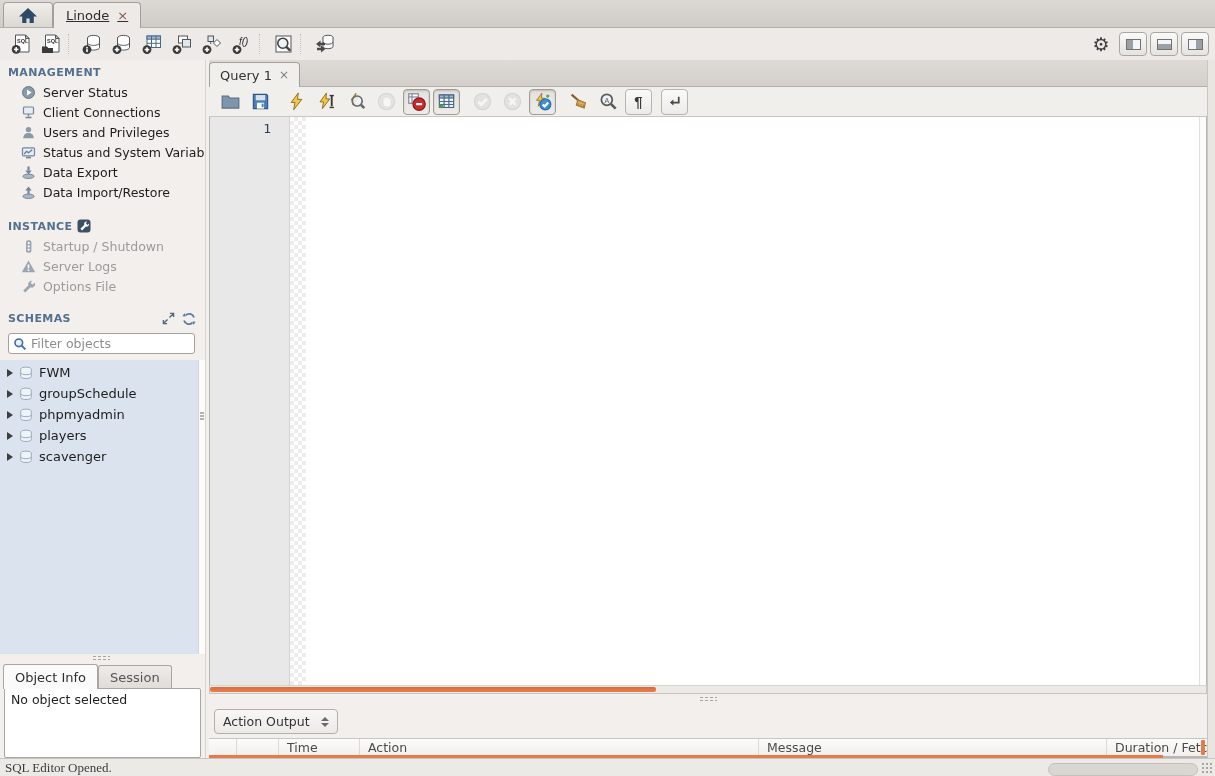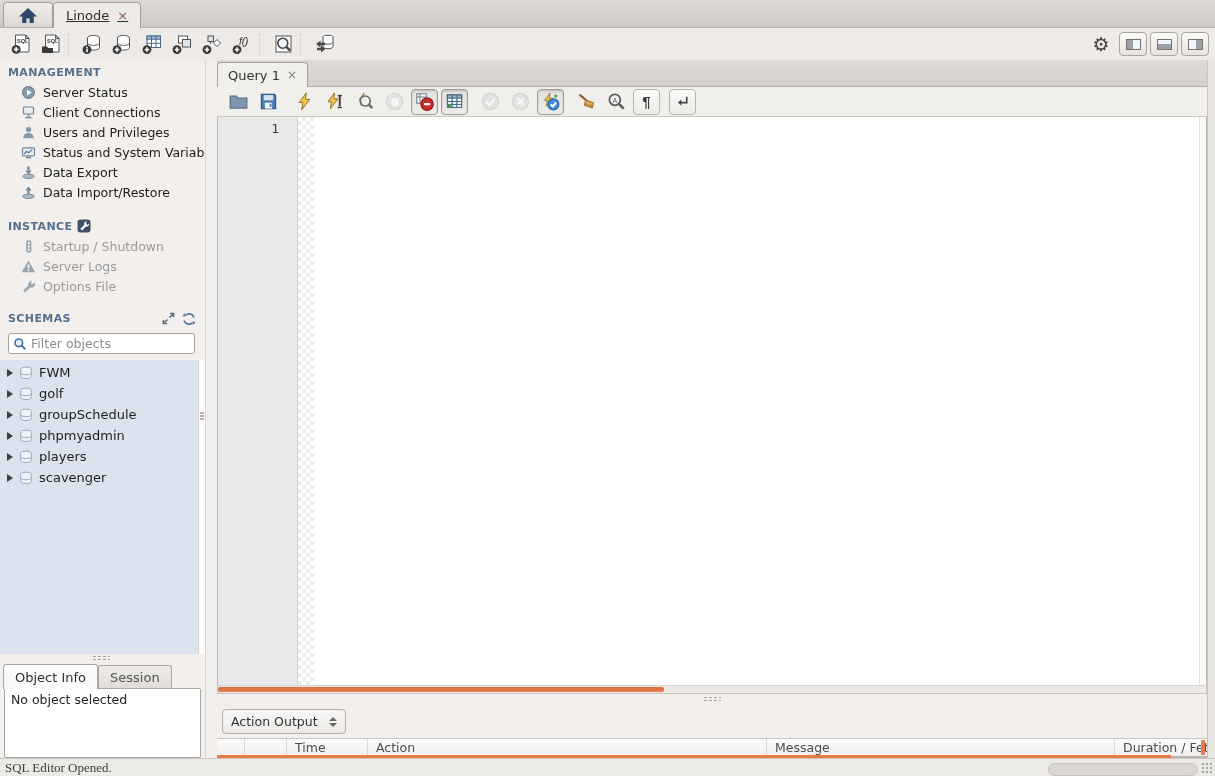--- a/index.html
+++ b/index.html
@@ -74,21 +74,21 @@
   .oi-tabs { display:flex; align-items:flex-end; height:26px; padding-left:3px; flex:none; }
   .oi-tab { height:23px; padding:8px 11px; display:flex; align-items:center; font-size:13px; color:#555;
         background:linear-gradient(#eeece9,#e0ddd8); border:1px solid #aaa59f; border-bottom:none;
         border-radius:3px 3px 0 0; cursor:pointer; }
   .oi-tab.active { background:#fbfafa; color:#2e2e2e; height:25px; margin-bottom:-1px; z-index:2; }
   .oi-panel { height:70px; margin:0 4px; background:#fff; border:1px solid #aaa59f; border-radius:2px;
         padding:3px 6px; font-size:12.5px; color:#222; flex:none; }
 
   
   .vsplit { width:4px; flex:none; background:#f2efec; border-left:1px solid #d8d4cf; }
-  .main { flex:1; display:flex; flex-direction:column; min-width:0;margin-left:8px; }
+  .main { flex:1; display:flex; flex-direction:column; min-width:0; }
   .right-margin { width:8px; flex:none; background:#e9e6e2; border-left:1px solid #c9c5c0; }
 
   .query-tabbar { height:27px; flex:none; background:linear-gradient(#dedbd7,#d3d0cb);
         border-bottom:1px solid #b3afaa; display:flex; align-items:flex-end; }
   .qtab { height:25px; margin-bottom:-1px; background:#f1efec; border:1px solid #a49f9a; border-bottom:none;
         border-radius:4px 4px 0 0; display:flex; align-items:center; gap:7px; padding:0 10px; font-size:13px; color:#333; }
   .qtab .close { color:#7d7d7d; font-size:12px; cursor:pointer; }
 
   .editor-toolbar { height:30px; flex:none; background:#f1efec; border-bottom:1px solid #c9c5c0;
         display:flex; align-items:center; padding-left:8px; }
@@ -397,29 +397,20 @@
       <div class="schema-tree">
         <div class="tree-rows">
           <div class="tree-row">
             <span class="tw"></span>
             <svg width="14" height="14" viewBox="0 0 14 14">
               <ellipse cx="7" cy="3" rx="5.3" ry="1.9" fill="#eef3f8" stroke="#9aadc0"></ellipse>
               <path d="M1.7 3 v7.6 c0 1.05 2.4 1.9 5.3 1.9 s5.3-.85 5.3-1.9 V3" fill="#eef3f8" stroke="#9aadc0"></path>
               <path d="M1.7 6.8 c0 1.05 2.4 1.9 5.3 1.9 s5.3-.85 5.3-1.9" fill="none" stroke="#9aadc0"></path>
             </svg>
             <span class="lbl">FWM</span>
-          </div>
-          <div class="tree-row">
-            <span class="tw"></span>
-            <svg width="14" height="14" viewBox="0 0 14 14">
-              <ellipse cx="7" cy="3" rx="5.3" ry="1.9" fill="#eef3f8" stroke="#9aadc0"></ellipse>
-              <path d="M1.7 3 v7.6 c0 1.05 2.4 1.9 5.3 1.9 s5.3-.85 5.3-1.9 V3" fill="#eef3f8" stroke="#9aadc0"></path>
-              <path d="M1.7 6.8 c0 1.05 2.4 1.9 5.3 1.9 s5.3-.85 5.3-1.9" fill="none" stroke="#9aadc0"></path>
-            </svg>
-            <span class="lbl">golf</span>
           </div>
           <div class="tree-row">
             <span class="tw"></span>
             <svg width="14" height="14" viewBox="0 0 14 14">
               <ellipse cx="7" cy="3" rx="5.3" ry="1.9" fill="#eef3f8" stroke="#9aadc0"></ellipse>
               <path d="M1.7 3 v7.6 c0 1.05 2.4 1.9 5.3 1.9 s5.3-.85 5.3-1.9 V3" fill="#eef3f8" stroke="#9aadc0"></path>
               <path d="M1.7 6.8 c0 1.05 2.4 1.9 5.3 1.9 s5.3-.85 5.3-1.9" fill="none" stroke="#9aadc0"></path>
             </svg>
             <span class="lbl">groupSchedule</span>
           </div>

